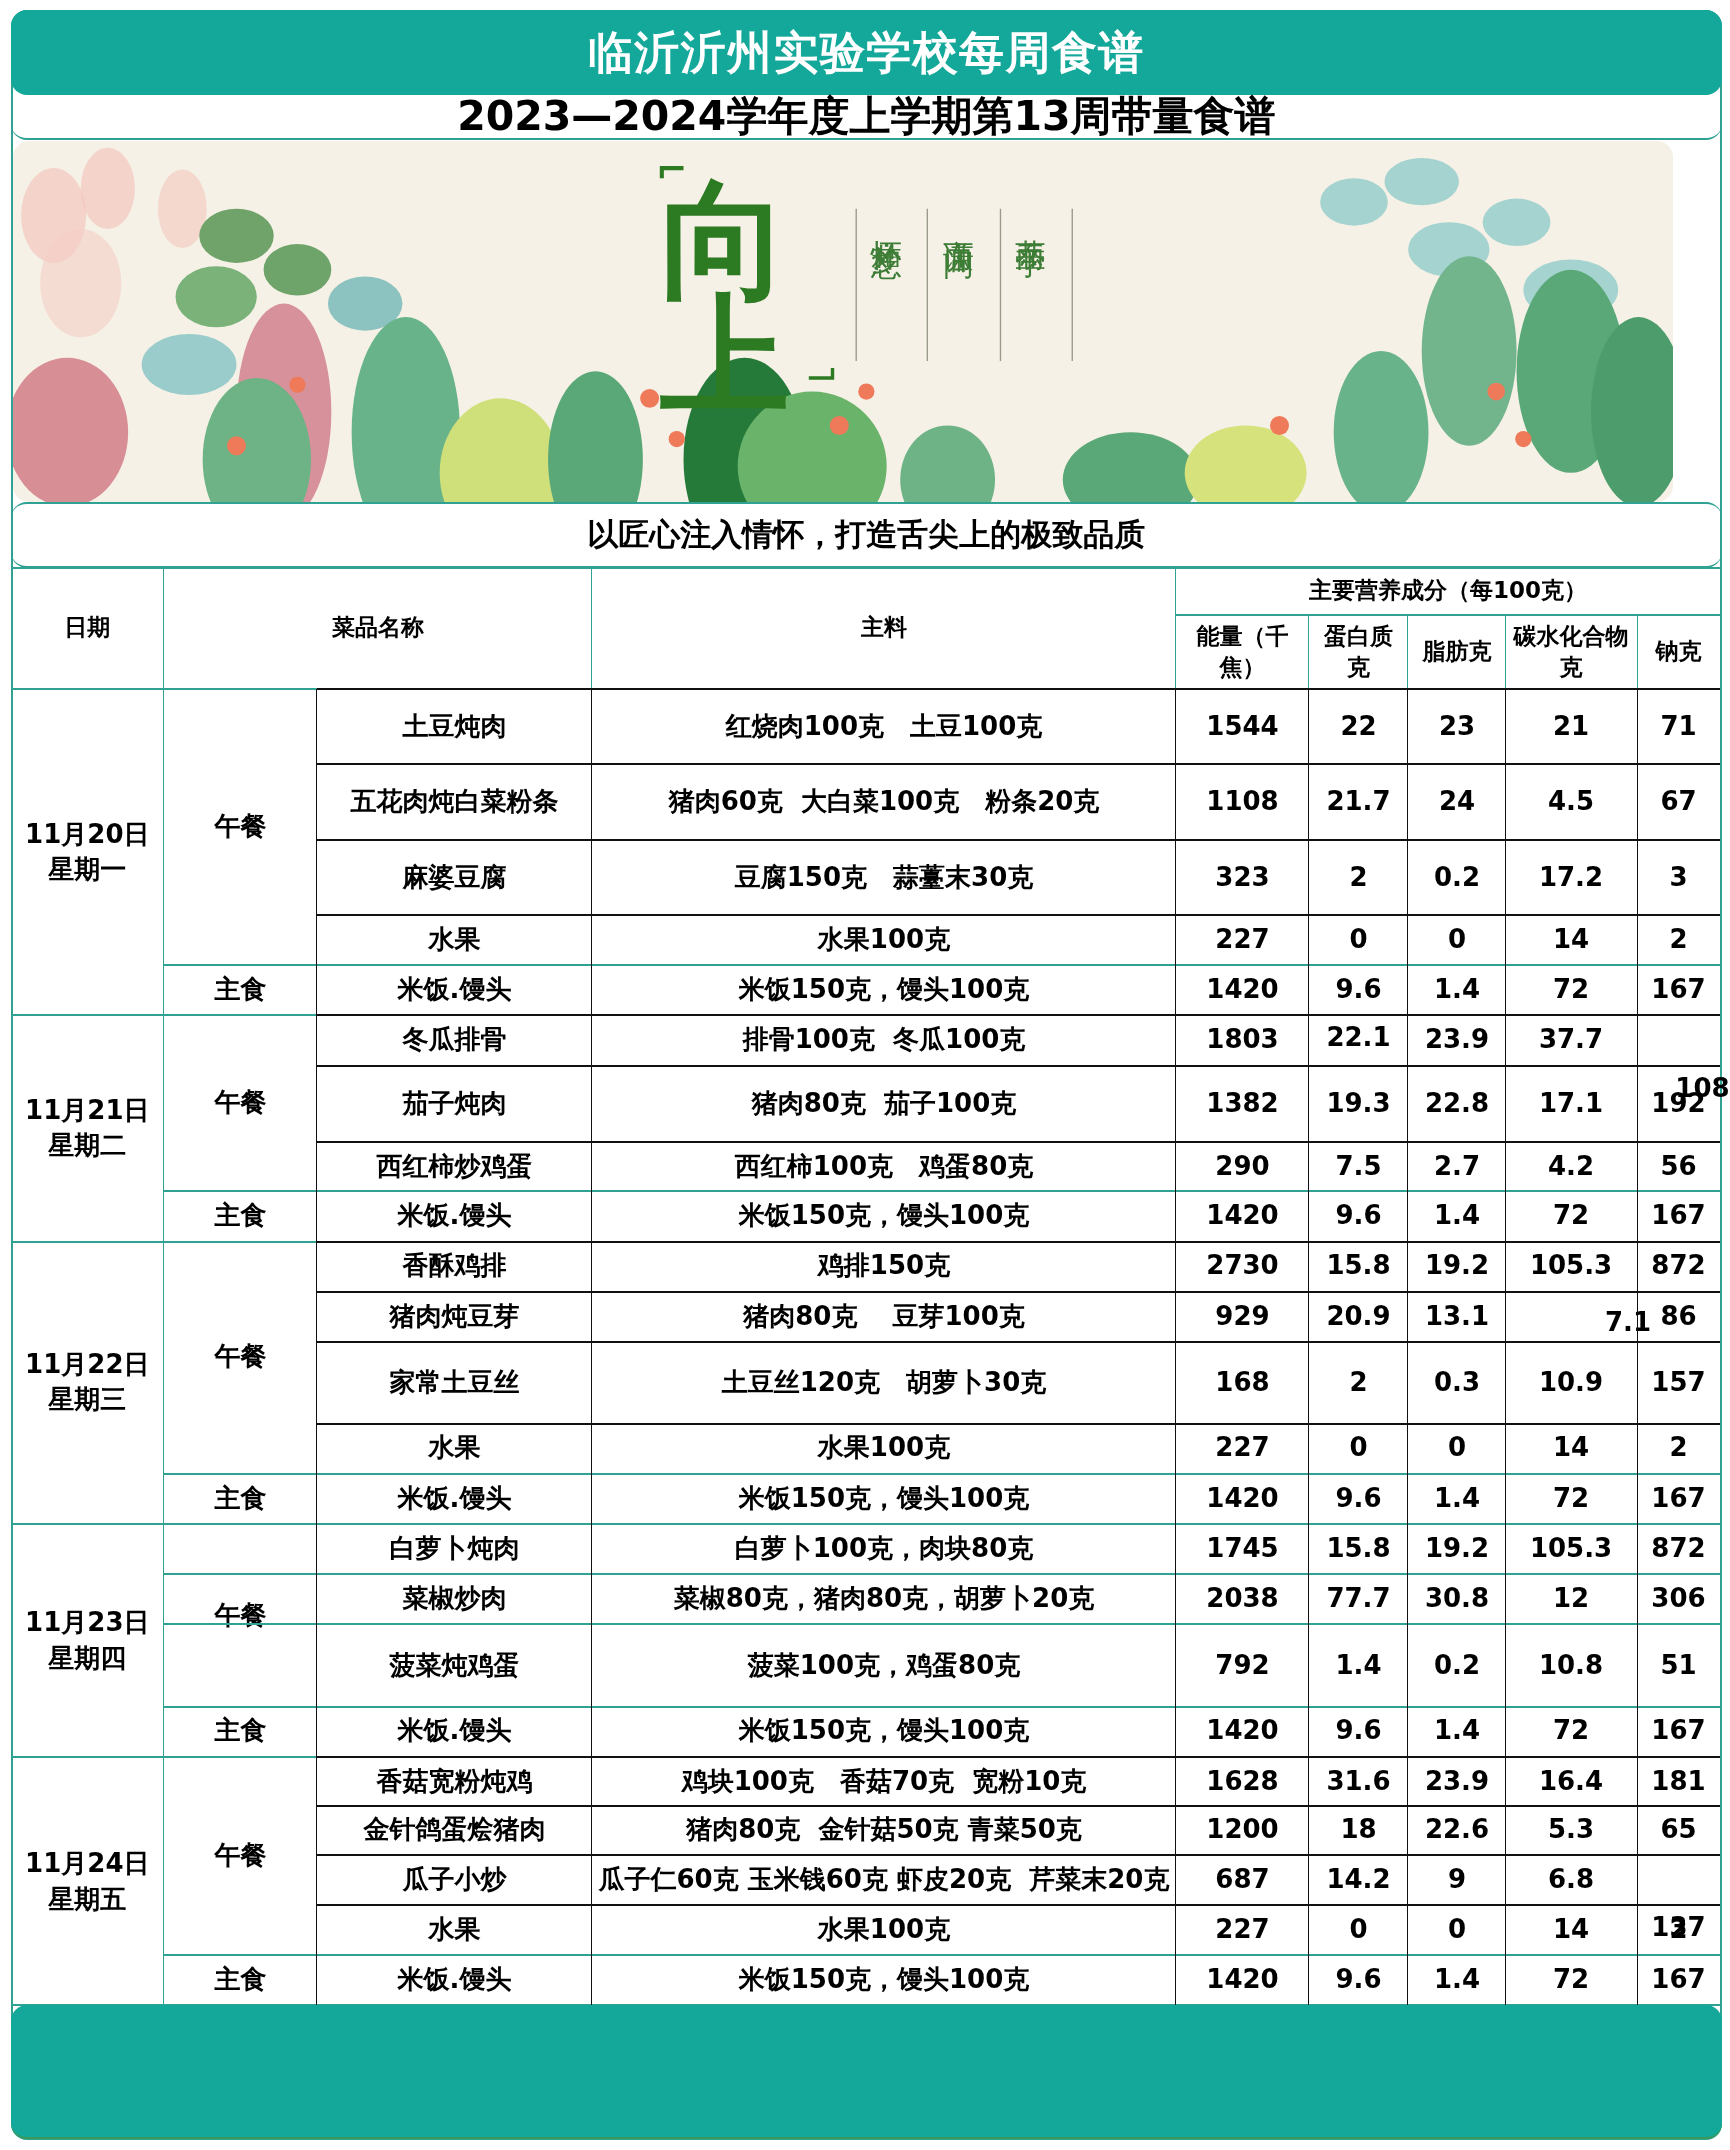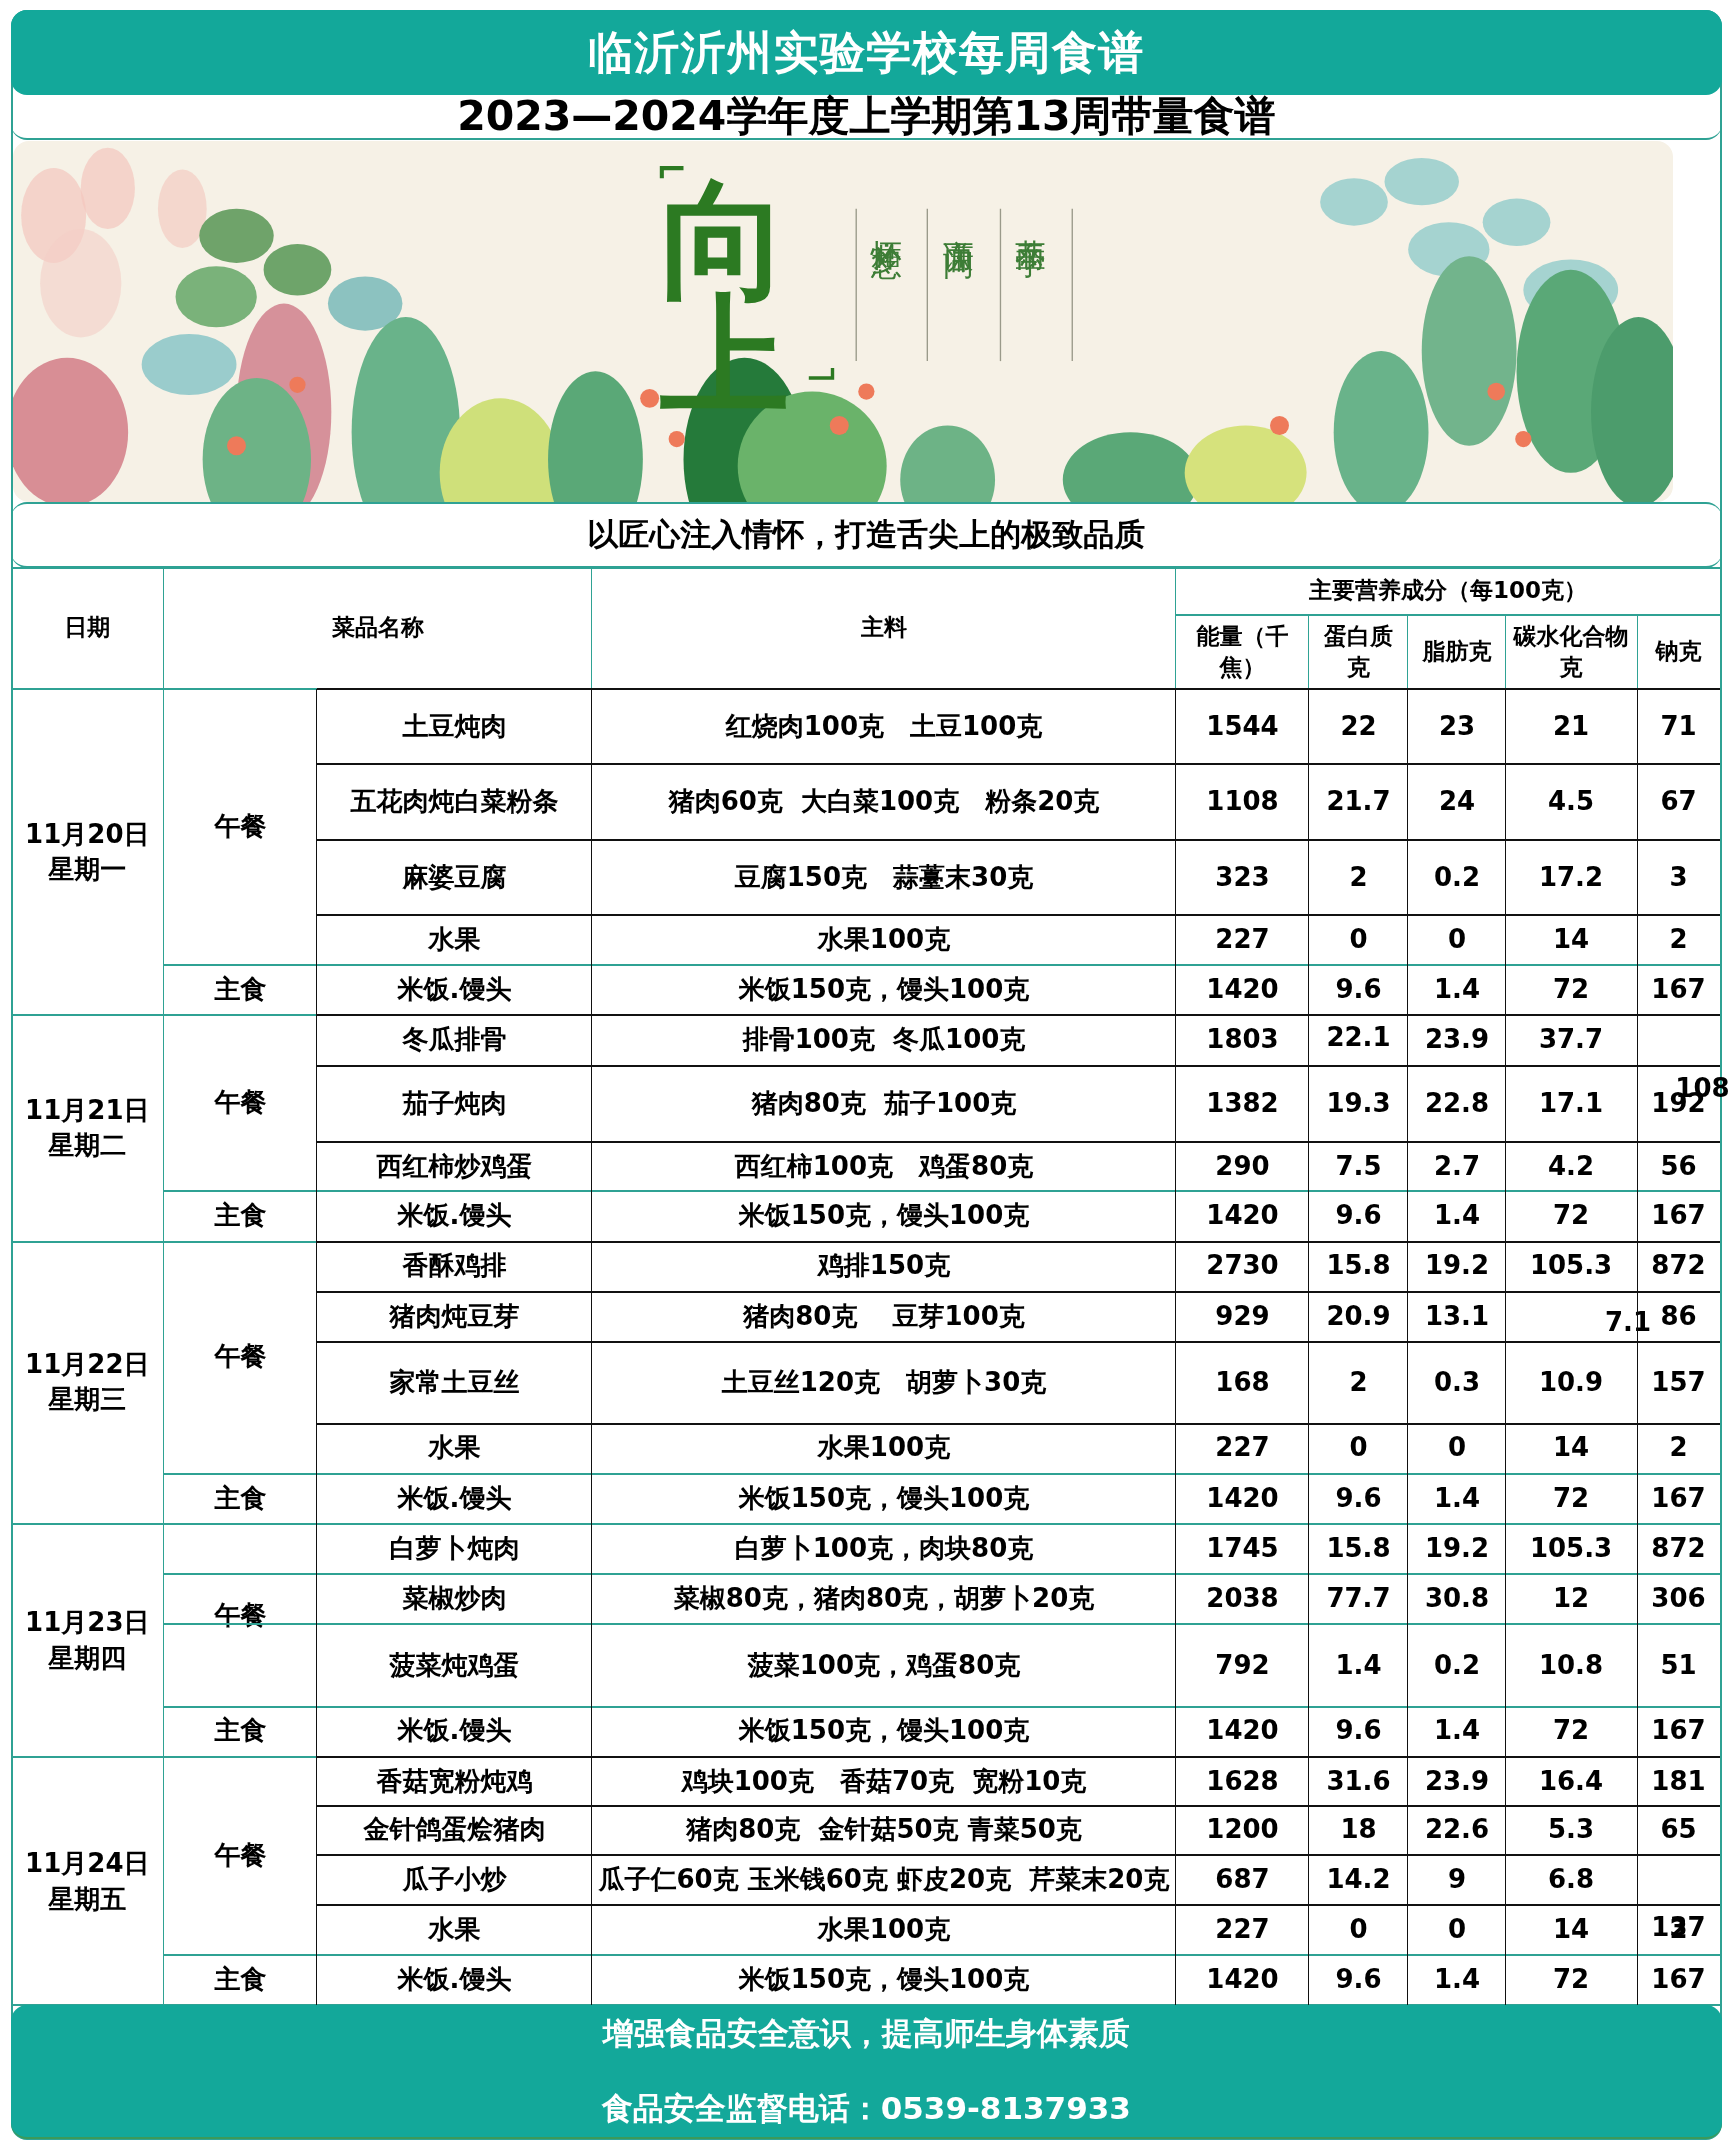--- a/index.html
+++ b/index.html
@@ -344,16 +344,14 @@
     <div class="vline black-v" style="left: 316px; top: 689px; height: 1316px;"></div>
     <div class="vline black-v" style="left: 591px; top: 689px; height: 1316px;"></div>
     <div class="vline black-v" style="left: 1175px; top: 689px; height: 1316px;"></div>
     <div class="vline black-v" style="left: 1308px; top: 689px; height: 1316px;"></div>
     <div class="vline black-v" style="left: 1407px; top: 689px; height: 1316px;"></div>
     <div class="vline black-v" style="left: 1505px; top: 689px; height: 1316px;"></div>
     <div class="vline black-v" style="left: 1637px; top: 689px; height: 1316px;"></div>
   </div>
 
 <div class="abs footer">
-  <div class="l1">增强食品安全意识，提高师生身体素质</div>
-  <div class="l2">食品安全监督电话：0539-8137933</div>
 </div>
 
 
 </body></html>

